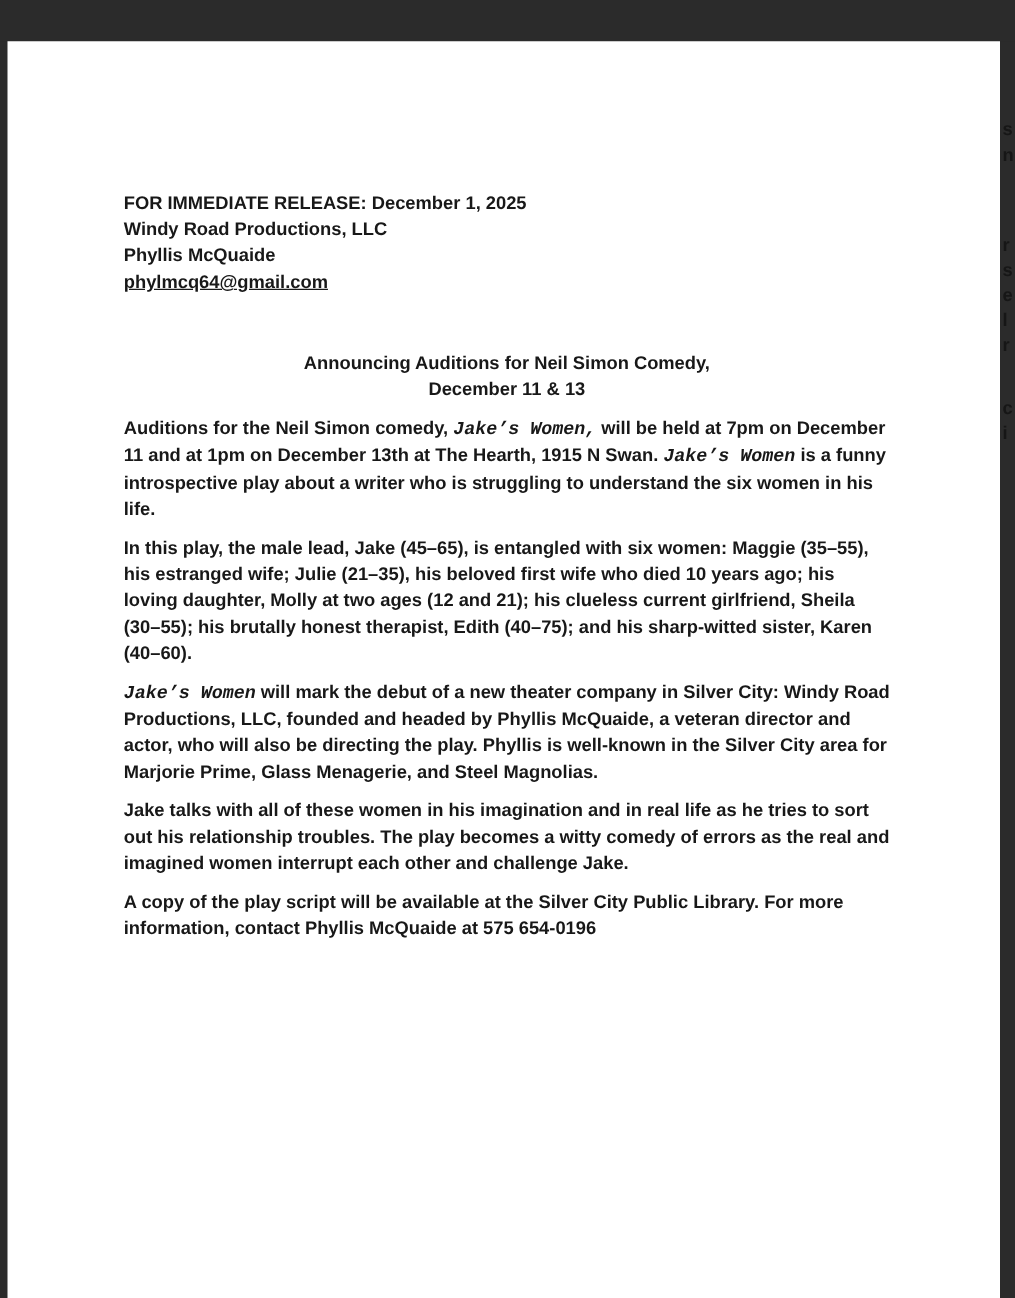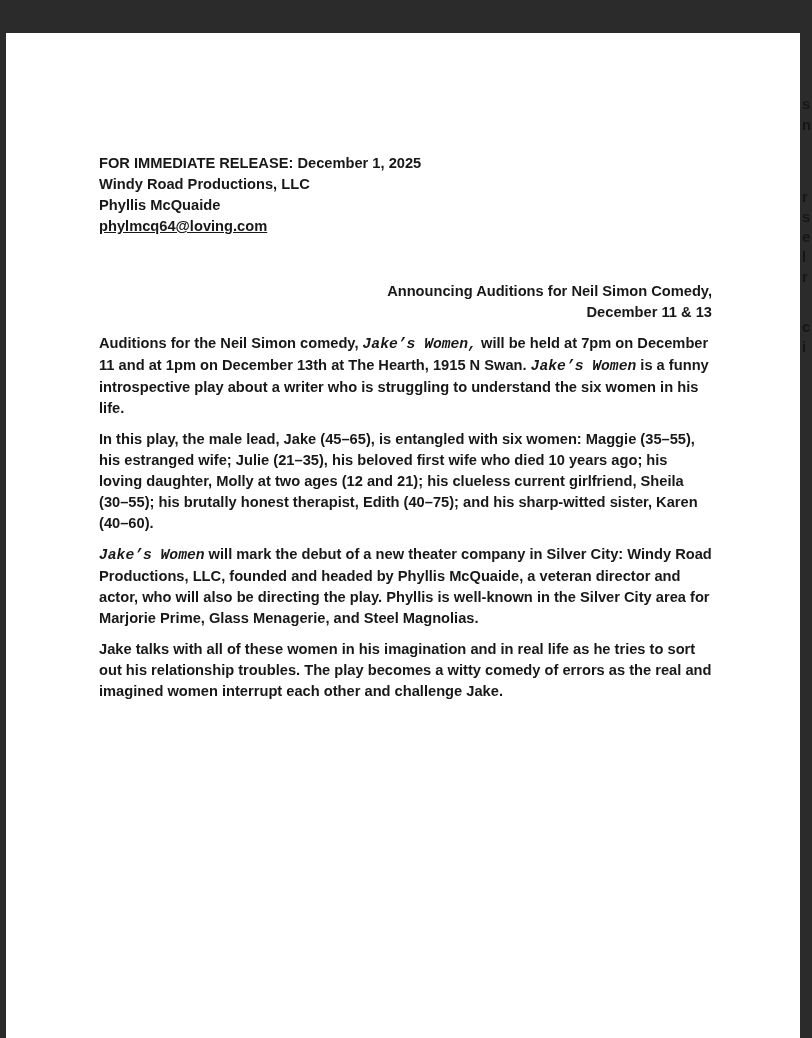--- a/index.html
+++ b/index.html
@@ -38,21 +38,21 @@
     line-height: 21px;
   }
   .header-block div { white-space: nowrap; }
   .email-line a {
     color: inherit;
     text-decoration: underline;
     cursor: pointer;
   }
   .headline {
     margin-top: 44px;
-    text-align: right;
+    text-align: center;
   }
   .body-copy p {
     margin: 10px 0 0 0;
   }
   .body-copy .it { font-style: italic; font-family: Liberation Mono, monospace; }
   .edge-fragments {
     position: absolute;
     left: 800px;
     top: 0;
     width: 12px;
@@ -73,33 +73,34 @@
 <body>
 
 <div class="backdrop">
   <div class="page">
     <div class="content">
 
       <div class="header-block">
         <div>FOR IMMEDIATE RELEASE: December 1, 2025</div>
         <div>Windy Road Productions, LLC</div>
         <div>Phyllis McQuaide</div>
-        <div class="email-line"><a>phylmcq64@loving.com</a></div>
+        <div class="email-line"><a>phylmcq64@gmail.com</a></div>
       </div>
 
       <div class="headline">
         <div>Announcing Auditions for Neil Simon Comedy,</div>
         <div>December 11 &amp; 13</div>
       </div>
 
       <div class="body-copy">
         <p><span>Auditions for the Neil Simon comedy, </span><span class="it">Jake’s Women,</span><span> will be held at 7pm on December 11 and at 1pm on December 13th at The Hearth, 1915 N Swan. </span><span class="it">Jake’s Women</span><span> is a funny introspective play about a writer who is struggling to understand the six women in his life.</span></p>
         <p><span>In this play, the male lead, Jake (45–65), is entangled with six women: Maggie (35–55), his estranged wife; Julie (21–35), his beloved first wife who died 10 years ago; his loving daughter, Molly at two ages (12 and 21); his clueless current girlfriend, Sheila (30–55); his brutally honest therapist, Edith (40–75); and his sharp-witted sister, Karen (40–60).</span></p>
         <p><span class="it">Jake’s Women</span><span> will mark the debut of a new theater company in Silver City: Windy Road Productions, LLC, founded and headed by Phyllis McQuaide, a veteran director and actor, who will also be directing the play. Phyllis is well-known in the Silver City area for Marjorie Prime, Glass Menagerie, and Steel Magnolias.</span></p>
         <p><span>Jake talks with all of these women in his imagination and in real life as he tries to sort out his relationship troubles. The play becomes a witty comedy of errors as the real and imagined women interrupt each other and challenge Jake.</span></p>
+        <p><span>A copy of the play script will be available at the Silver City Public Library. For more information, contact Phyllis McQuaide at 575 654-0196</span></p>
       </div>
 
     </div>
   </div>
   <div class="edge-fragments">
       <span style="top: 61px;">s</span>
       <span style="top: 82px;">n</span>
       <span style="top: 154px;">r</span>
       <span style="top: 174px;">s</span>
       <span style="top: 194px;">e</span>

